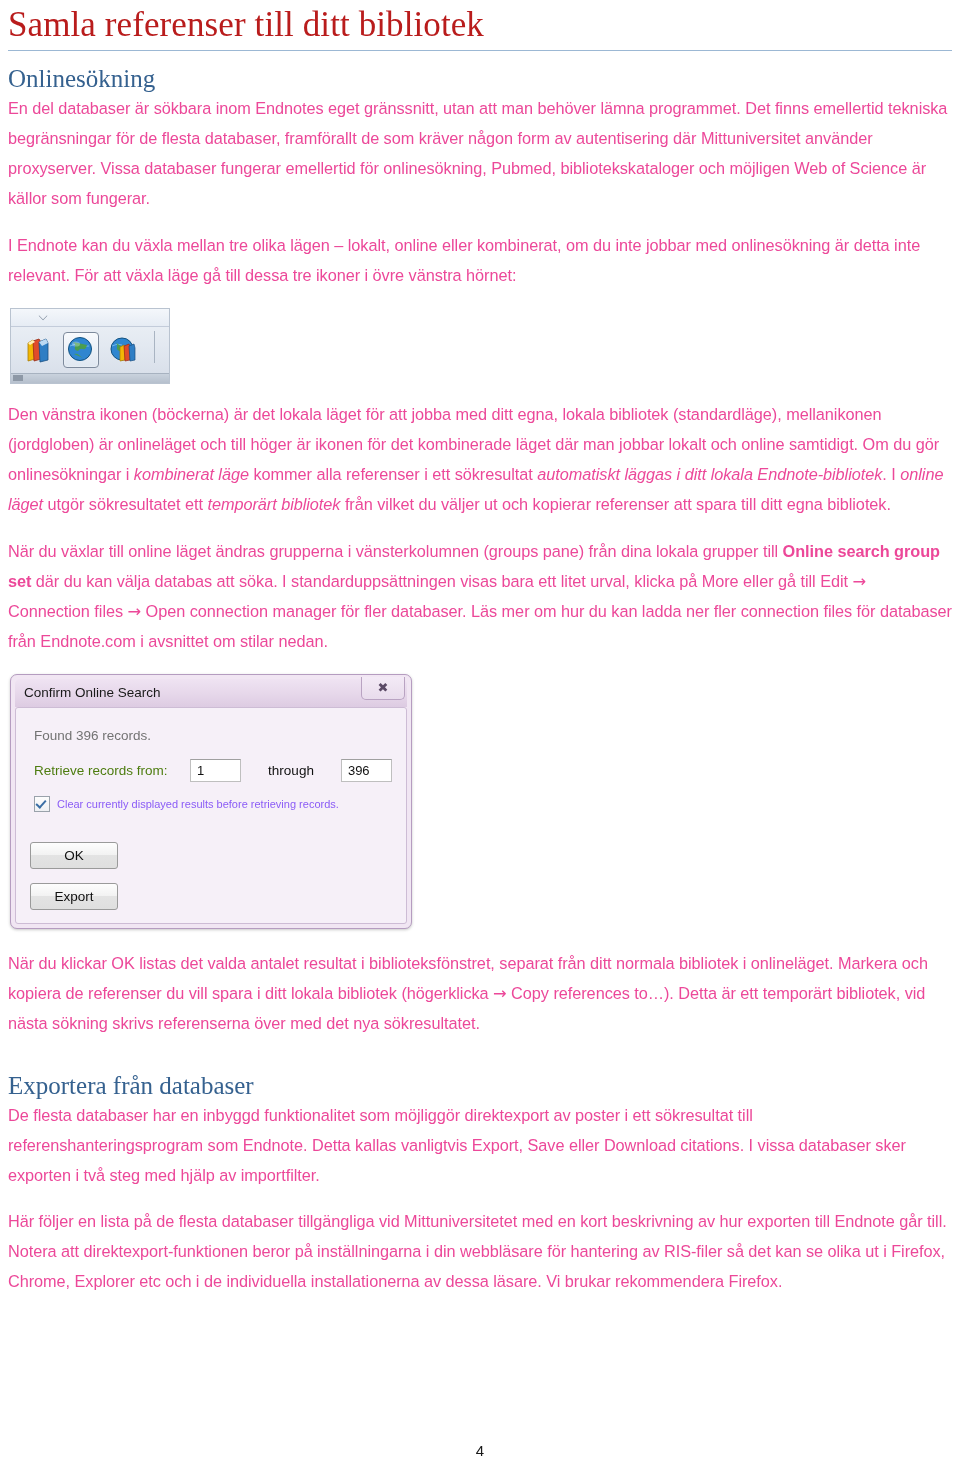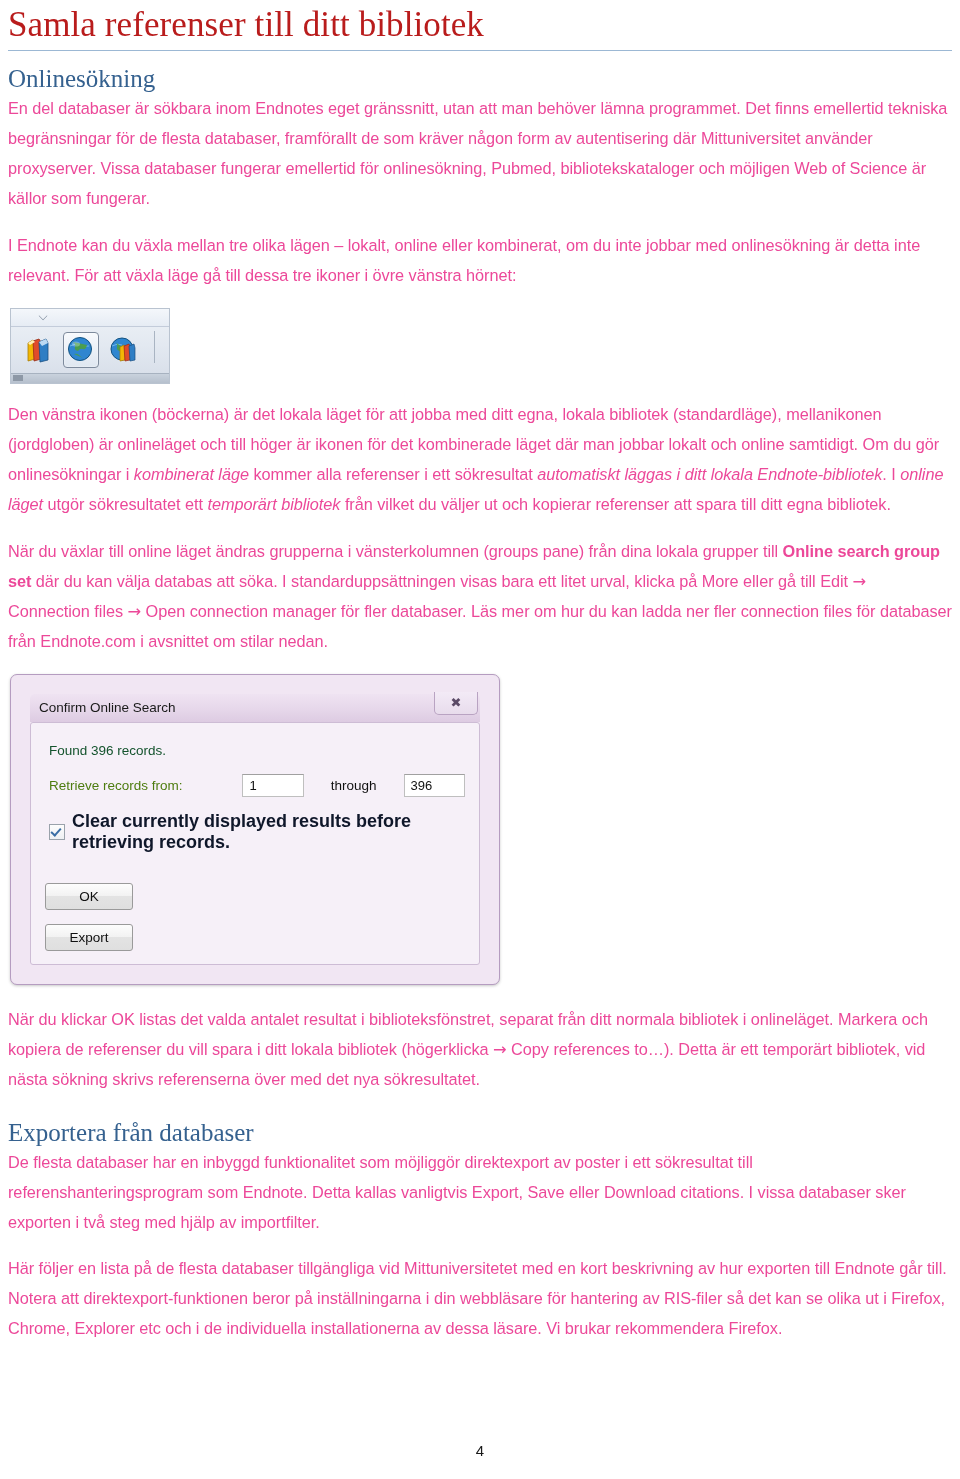--- a/index.html
+++ b/index.html
@@ -45,21 +45,21 @@
   }
   .h2 {
     font-family: "Liberation Serif", serif;
     font-size: 25px;
     font-weight: 400;
     color: #35618F;
     line-height: 1.12;
     margin: 0 0 1px 0;
   }
   .h2.spaced {
-    margin-top: 24px;
+    margin-top: 33px;
   }
 
   
   p.body {
     font-size: 16.3px;
     line-height: 1.84;
     margin: 0 0 17px 0;
     color: #ec4899;
     text-align: left;
     letter-spacing: -0.05px;
@@ -130,28 +130,28 @@
     content: "";
     position: absolute;
     left: 2px; top: 1px;
     width: 10px; height: 6px;
     background: #8d98a6;
   }
 
   
   .dialog {
     position: relative;
-    width: 490px;
+    width: 402px;
     margin: 6px 0 20px 2px;
     background: #f1e6f3;
     border: 1px solid #b59cc0;
     border-radius: 7px;
     box-shadow: 0 1px 3px rgba(0,0,0,0.22);
     box-sizing: border-box;
-    padding: 19px;
+    padding: 4px;
   }
   .dialog-titlebar {
     height: 28px;
     position: relative;
     background: linear-gradient(to bottom, #efe3f2 0%, #e6d7ea 55%, #ddcbe2 100%);
     border-radius: 5px 5px 0 0;
     display: flex;
     align-items: center;
   }
   .dialog-title {
@@ -178,21 +178,21 @@
   .dialog-body {
     background: #f6f0f8;
     border: 1px solid #cdbcd5;
     border-radius: 3px;
     padding: 16px 14px 13px 14px;
     min-height: 150px;
     box-sizing: border-box;
   }
   .dlg-found {
     font-size: 13.5px;
-    color: #14532d;
+    color: #737373;
     margin: 4px 0 16px 4px;
   }
   .dlg-row {
     display: flex;
     align-items: center;
     margin: 0 0 14px 4px;
   }
   .dlg-label {
     font-size: 13.5px;
     color: #4d7c0f;
@@ -233,23 +233,22 @@
   .dlg-checkbox::after {
     content: "";
     position: absolute;
     left: 3px; top: 1px;
     width: 4px; height: 8px;
     border: solid #3a6ea5;
     border-width: 0 2px 2px 0;
     transform: rotate(42deg);
   }
   .dlg-check-label {
-    font-size: 18px;
-    color: #0f172a;
-    font-weight: bold;
+    font-size: 11px;
+    color: #8b5cf6;
   }
   .dlg-buttons {
     display: flex;
     justify-content: flex-end;
     gap: 14px;
     margin-top: 30px;
     padding-right: 6px;
     flex-direction: column;
   }
   .dlg-btn {

